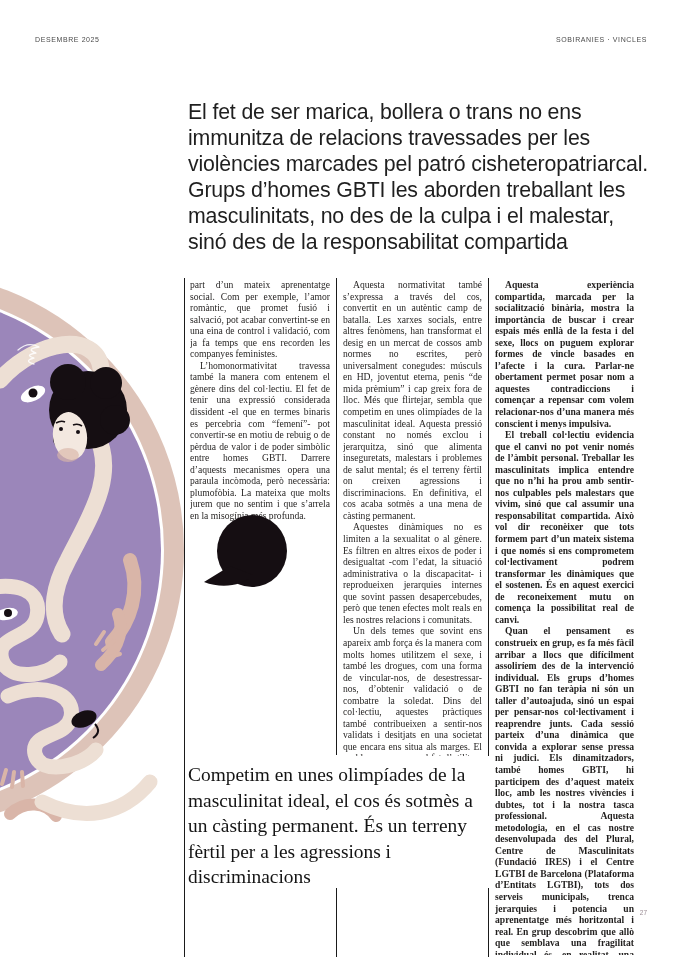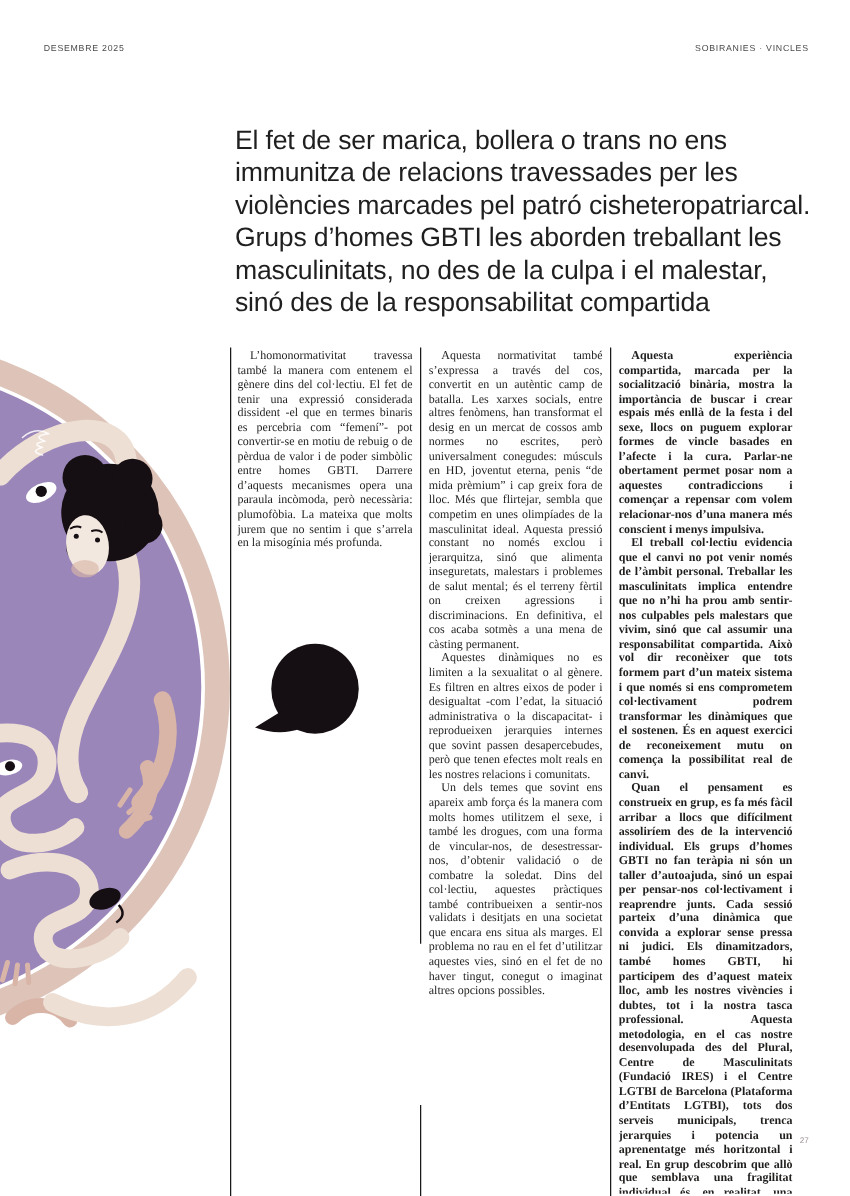--- a/index.html
+++ b/index.html
@@ -113,29 +113,31 @@
       <path d="M 95 462 q 7 8 -2 14" stroke="var(--ink)" stroke-width="2" fill="none"></path>
     </g>
   </svg>
 
   <svg class="blob" viewBox="0 0 95 85" xmlns="http://www.w3.org/2000/svg" aria-hidden="true">
     <ellipse cx="56" cy="39" rx="35" ry="36" fill="var(--ink)"></ellipse>
     <path d="M 8 70 C 26 77, 46 74, 57 63 L 34 54 Z" fill="var(--ink)"></path>
   </svg>
 
   <div class="col col1">
+    <p>part d’un mateix aprenentatge social. Com per exemple, l’amor romàntic, que promet fusió i salvació, pot acabar convertint-se en una eina de control i validació, com ja fa temps que ens recorden les companyes feministes.</p>
     <p class="indent">L’homonormativitat travessa també la manera com entenem el gènere dins del col·lectiu. El fet de tenir una expressió considerada dissident -el que en termes binaris es percebria com “femení”- pot convertir-se en motiu de rebuig o de pèrdua de valor i de poder simbòlic entre homes GBTI. Darrere d’aquests mecanismes opera una paraula incòmoda, però necessària: plumofòbia. La mateixa que molts jurem que no sentim i que s’arrela en la misogínia més profunda.</p>
   </div>
   <div class="col col2">
     <p class="indent">Aquesta normativitat també s’expressa a través del cos, convertit en un autèntic camp de batalla. Les xarxes socials, entre altres fenòmens, han transformat el desig en un mercat de cossos amb normes no escrites, però universalment conegudes: músculs en HD, joventut eterna, penis “de mida prèmium” i cap greix fora de lloc. Més que flirtejar, sembla que competim en unes olimpíades de la masculinitat ideal. Aquesta pressió constant no només exclou i jerarquitza, sinó que alimenta inseguretats, malestars i problemes de salut mental; és el terreny fèrtil on creixen agressions i discriminacions. En definitiva, el cos acaba sotmès a una mena de càsting permanent.</p>
     <p class="indent">Aquestes dinàmiques no es limiten a la sexualitat o al gènere. Es filtren en altres eixos de poder i desigualtat -com l’edat, la situació administrativa o la discapacitat- i reprodueixen jerarquies internes que sovint passen desapercebudes, però que tenen efectes molt reals en les nostres relacions i comunitats.</p>
     <p class="indent">Un dels temes que sovint ens apareix amb força és la manera com molts homes utilitzem el sexe, i també les drogues, com una forma de vincular-nos, de desestressar-nos, d’obtenir validació o de combatre la soledat. Dins del col·lectiu, aquestes pràctiques també contribueixen a sentir-nos validats i desitjats en una societat que encara ens situa als marges. El problema no rau en el fet d’utilitzar aquestes vies, sinó en el fet de no haver tingut, conegut o imaginat altres opcions possibles.</p>
   </div>
   <div class="col col3">
     <p class="indent">Aquesta experiència compartida, marcada per la socialització binària, mostra la importància de buscar i crear espais més enllà de la festa i del sexe, llocs on puguem explorar formes de vincle basades en l’afecte i la cura. Parlar-ne obertament permet posar nom a aquestes contradiccions i començar a repensar com volem relacionar-nos d’una manera més conscient i menys impulsiva.</p>
     <p class="indent">El treball col·lectiu evidencia que el canvi no pot venir només de l’àmbit personal. Treballar les masculinitats implica entendre que no n’hi ha prou amb sentir-nos culpables pels malestars que vivim, sinó que cal assumir una responsabilitat compartida. Això vol dir reconèixer que tots formem part d’un mateix sistema i que només si ens comprometem col·lectivament podrem transformar les dinàmiques que el sostenen. És en aquest exercici de reconeixement mutu on comença la possibilitat real de canvi.</p>
     <p class="indent">Quan el pensament es construeix en grup, es fa més fàcil arribar a llocs que difícilment assoliríem des de la intervenció individual. Els grups d’homes GBTI no fan teràpia ni són un taller d’autoajuda, sinó un espai per pensar-nos col·lectivament i reaprendre junts. Cada sessió parteix d’una dinàmica que convida a explorar sense pressa ni judici. Els dinamitzadors, també homes GBTI, hi participem des d’aquest mateix lloc, amb les nostres vivències i dubtes, tot i la nostra tasca professional. Aquesta metodologia, en el cas nostre desenvolupada des del Plural, Centre de Masculinitats (Fundació IRES) i el Centre LGTBI de Barcelona (Plataforma d’Entitats LGTBI), tots dos serveis municipals, trenca jerarquies i potencia un aprenentatge més horitzontal i real. En grup descobrim que allò que semblava una fragilitat individual és, en realitat, una experiència compartida i política. Perquè, entre iguals, la cura també és transformació. ●</p>
   </div>
 
+  <div class="pullquote">Competim en unes olimpíades de la masculinitat ideal, el cos és sotmès a un càsting permanent. És un terreny fèrtil per a les agressions i discriminacions</div>
 
   <div class="pagenum">27</div>
 
 </div>
 
 </body></html>

